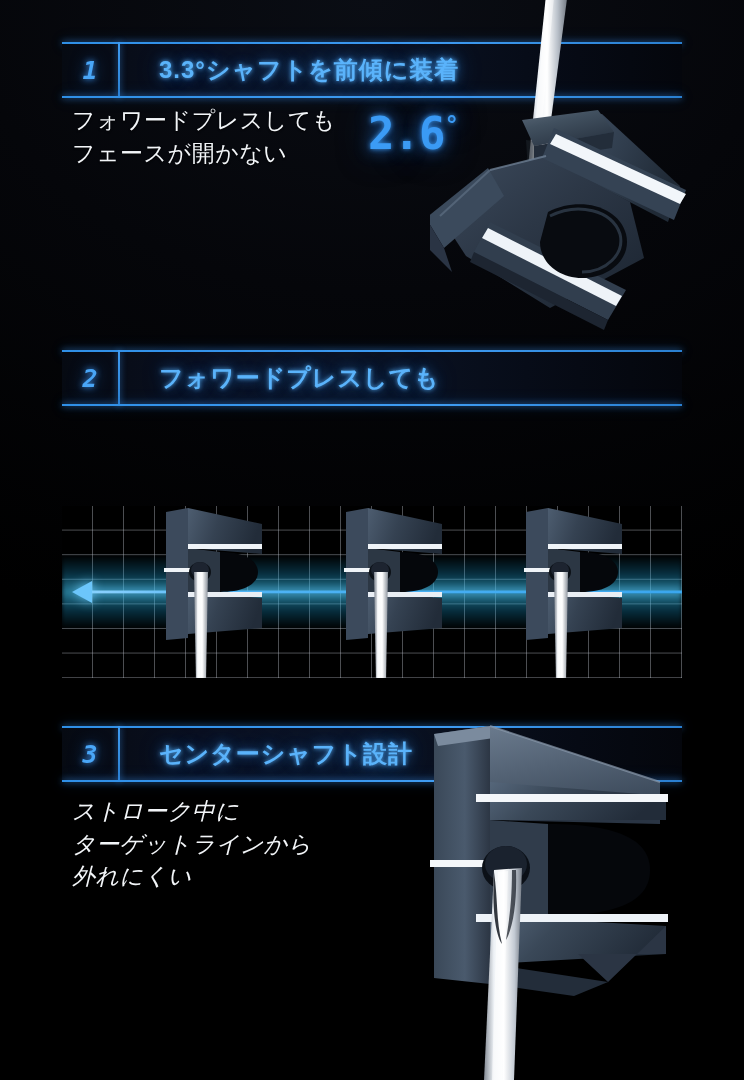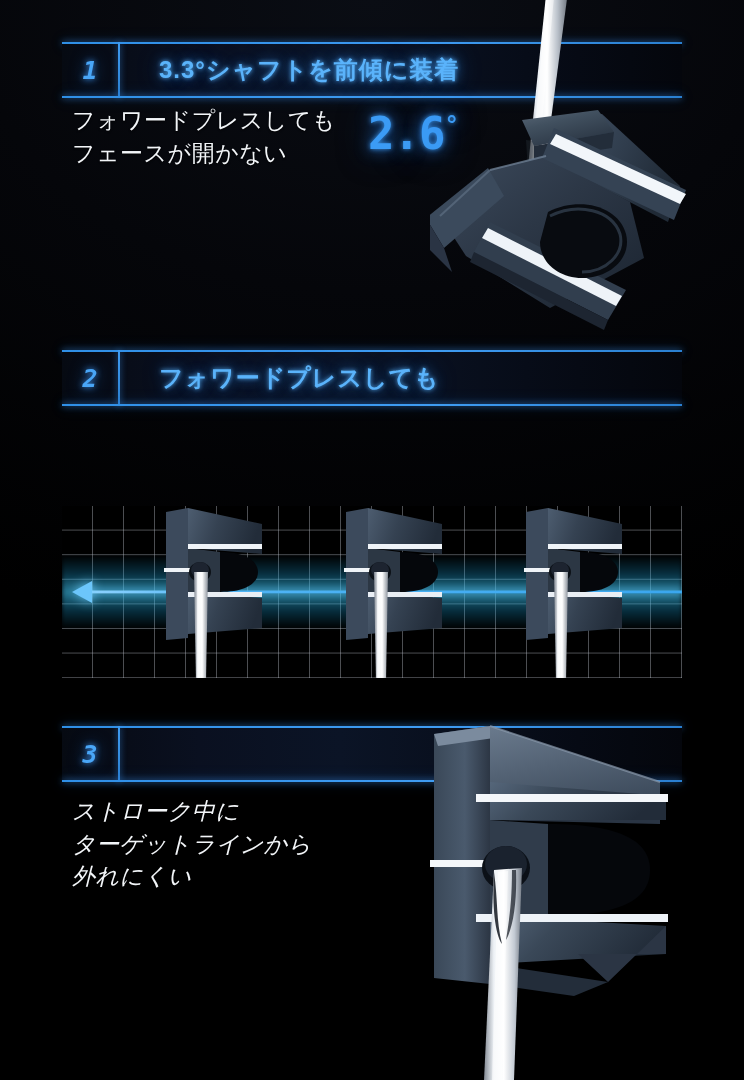--- a/index.html
+++ b/index.html
@@ -386,20 +386,21 @@
       </svg>
     </div>
 
   </div>
 
   <div class="sec-header" style="top:726px;">
     <div class="rule top"></div>
     <div class="bar"></div>
     <div class="divider"></div>
     <div class="sec-num">3</div>
+    <div class="sec-title">センターシャフト設計</div>
     <div class="rule bottom"></div>
   </div>
 
   <div class="copy" style="left:72px; top:795px; width:330px;font-style:italic;">ストローク中に
 ターゲットラインから
 外れにくい</div>
 
   <div class="art art-3">
     <svg viewBox="0 0 350 360" xmlns="http://www.w3.org/2000/svg">
       <defs>

